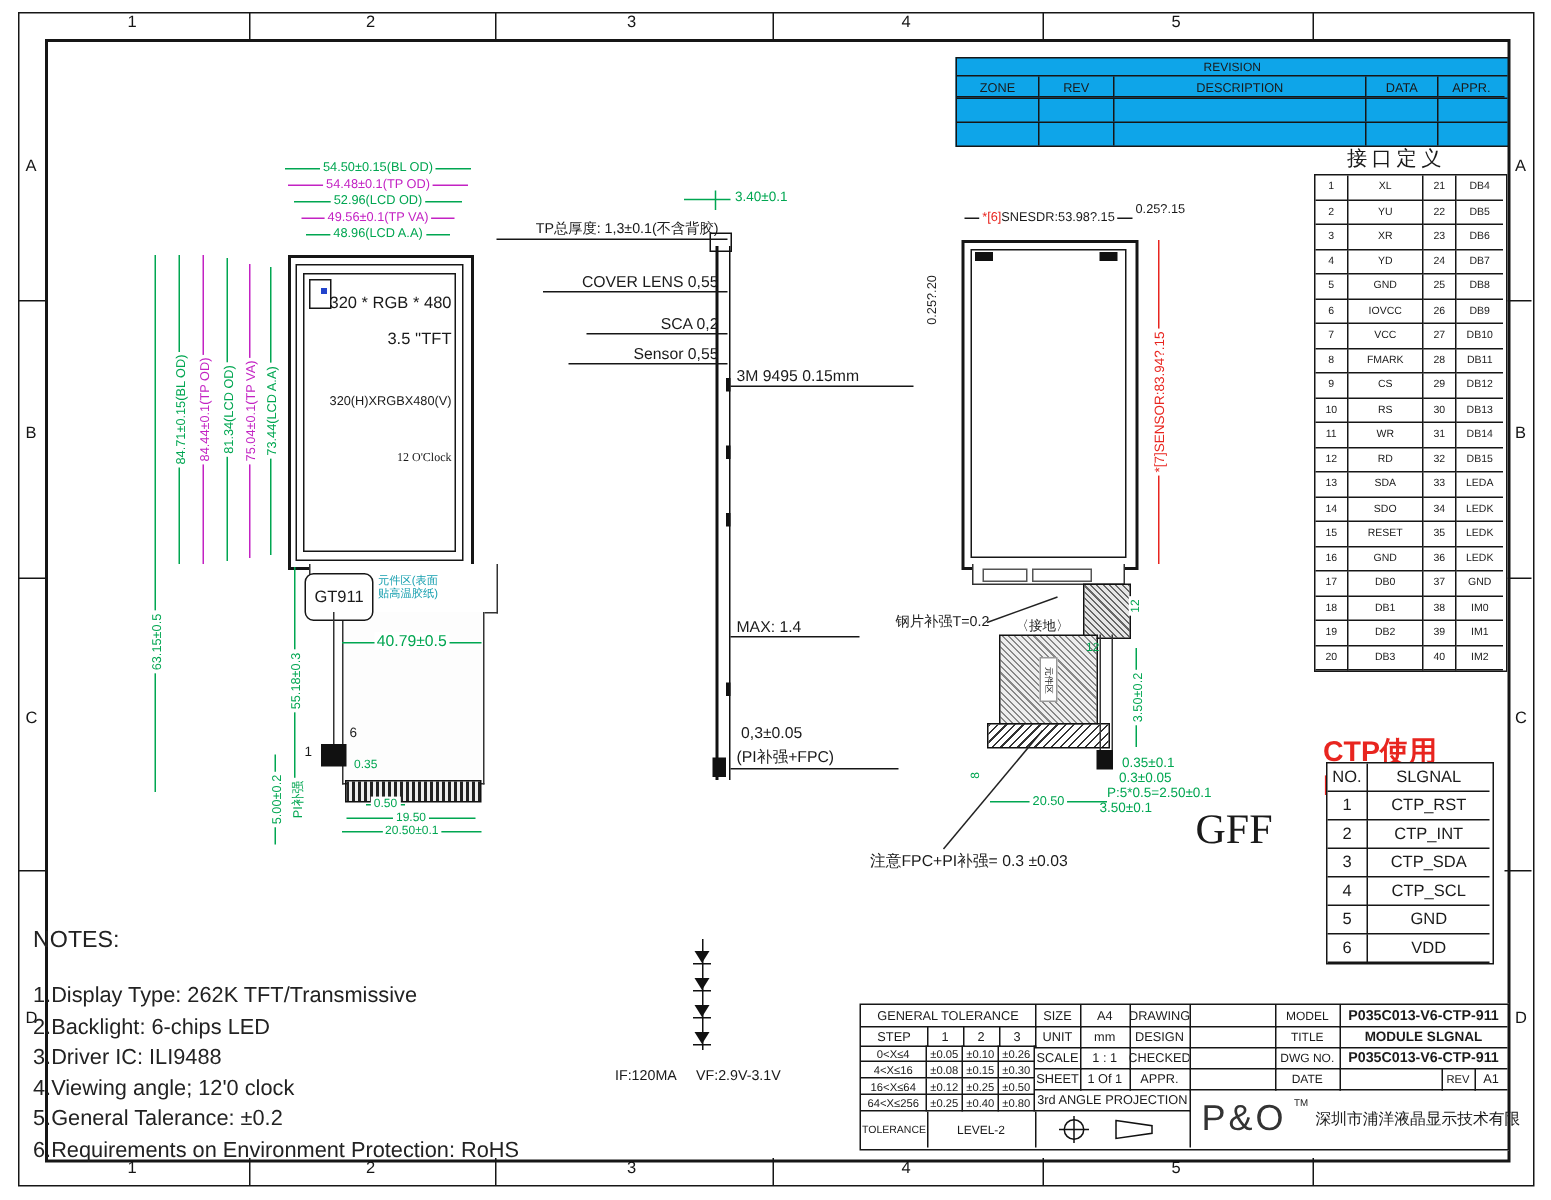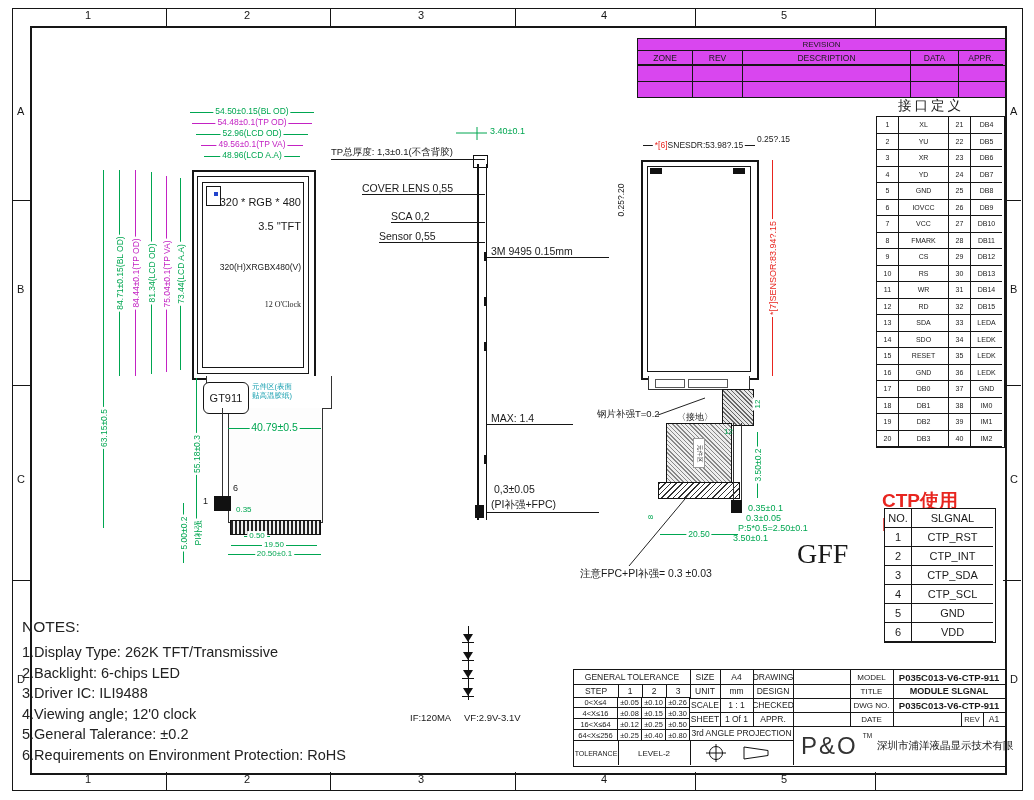--- a/index.html
+++ b/index.html
@@ -29,45 +29,45 @@
   .ldims .ldim:nth-of-type(5){left:166px;top:176px;height:196px}
   .ldims .ldim:nth-of-type(6){left:180px;top:178px;height:192px}
   .ldim .lb,.vdim .lb{position:absolute;top:50%;left:0;transform:translate(-50%,-50%) rotate(-90deg);font-size:8.5px;background:#fff;white-space:nowrap;padding:0 2px;}
   .ldims .ldim:nth-of-type(1) .lb{top:72%;}
   .vdim{position:absolute;width:0;border-left:1px solid;}
   .vdim.noline{border-left:none;}
   .hdim{position:absolute;}
   .hdim .ln{display:block;border-top:1px solid;margin-top:6px;}
   .hdim .lb{position:absolute;left:50%;top:6px;transform:translate(-50%,-55%);background:#fff;font-size:8.5px;white-space:nowrap;padding:0 2px;}
   
-  .sv-lbl{position:absolute;border-bottom:1px solid #161616;font-size:10.5px;white-space:nowrap;text-align:left;padding-right:6px;}
+  .sv-lbl{position:absolute;border-bottom:1px solid #161616;font-size:10.5px;white-space:nowrap;text-align:right;padding-right:6px;}
   .sv-lbl.lft{text-align:left;padding-left:4px;}
   
-  .rev{left:637px;top:38px;width:367px;border:1px solid #161616;background:#d946ef;}
+  .rev{left:637px;top:38px;width:367px;border:1px solid #161616;background:#0ea5e9;}
   .rev-title{height:11px;border-bottom:1px solid #161616;font-size:8px;display:flex;align-items:center;justify-content:center;}
   .rev-grid{display:grid;grid-template-columns:55px 50px 168px 48px 44px;}
   .rev-grid span{border-right:1px solid #161616;border-bottom:1px solid #161616;font-size:8.5px;display:flex;align-items:center;justify-content:center;height:13px;}
   .rev-grid span:nth-of-type(5n){border-right:none;}
   .rev-row span{height:15px;border-bottom:none;border-top:none;}
   .rev-row{border-top:1px solid #161616;}
   
   .pins{left:876px;top:116px;width:127px;border:1px solid #161616;display:grid;grid-template-columns:22px 50px 22px 31px;grid-auto-rows:16.5px;background:#fff;}
   .pins span{border-right:1px solid #161616;border-bottom:1px solid #161616;font-size:7px;display:flex;align-items:center;justify-content:center;overflow:hidden;}
   .pins span:nth-of-type(4n){border-right:none;}
   
   .ctpt{left:884px;top:508px;width:110px;border:1px solid #161616;display:grid;grid-template-columns:27px 81px;grid-auto-rows:19px;background:#fff;}
   .ctpt span{border-right:1px solid #161616;border-bottom:1px solid #161616;font-size:11px;display:flex;align-items:center;justify-content:center;}
   .ctpt span:nth-of-type(2n){border-right:none;}
   
   .gff-stack{left:762px;top:566px;width:113px;}
   .gff-layer{height:11px;border:1px solid #111;margin-bottom:3px;font-size:8px;display:flex;align-items:center;justify-content:center;white-space:nowrap;letter-spacing:-0.3px;background:#fff;}
   .gff-stack .gff-layer:nth-of-type(3),.gff-stack .gff-layer:nth-of-type(5){border-top-width:2.5px;border-bottom-width:2.5px;height:14px;}
   
   .notes{left:22px;top:618px;color:#222;}
-  .notes-title{font-size:15.5px;margin-bottom:6px;}
+  .notes-title{font-size:15.5px;margin-bottom:18px;}
   .note-line{font-size:14.5px;line-height:20.5px;white-space:nowrap;}
   
   .tblock{left:573px;top:669px;width:431px;height:96px;border:1.5px solid #161616;background:#fff;}
   .tb{position:absolute;border-right:1px solid #161616;border-bottom:1px solid #161616;display:flex;align-items:center;justify-content:center;font-size:8.5px;white-space:nowrap;overflow:hidden;}
   .tolrows{position:absolute;left:0;top:27px;width:116px;display:grid;grid-template-columns:44px 24px 24px 24px;grid-auto-rows:11px;}
   .tolrows span{border-right:1px solid #161616;border-bottom:1px solid #161616;font-size:7.5px;display:flex;align-items:center;justify-content:center;}
   .led{position:absolute;width:0;height:0;border-left:5px solid transparent;border-right:5px solid transparent;border-top:8px solid #111;}
   .ledbar{position:absolute;width:12px;height:0;border-top:1.5px solid #111;}
 </style>
 </head>

